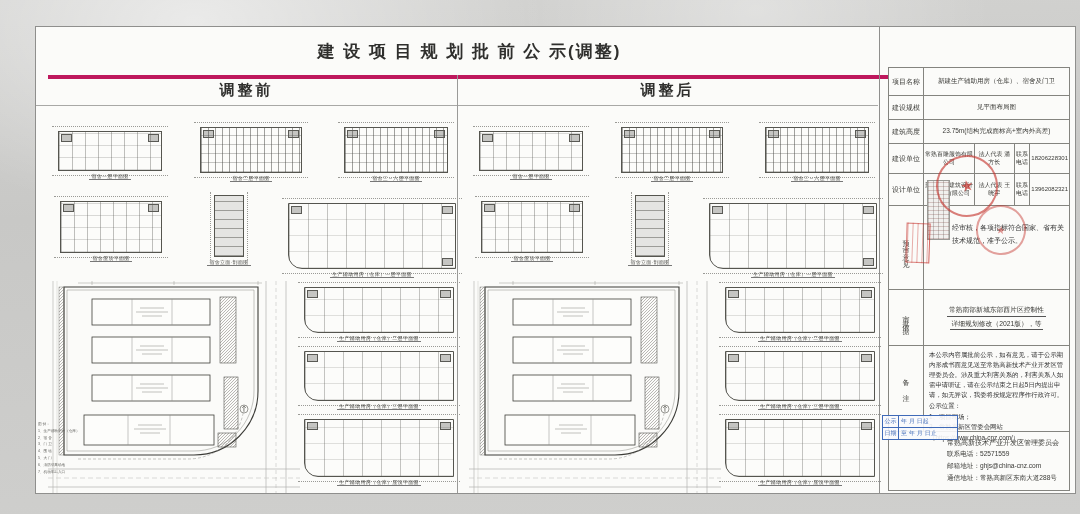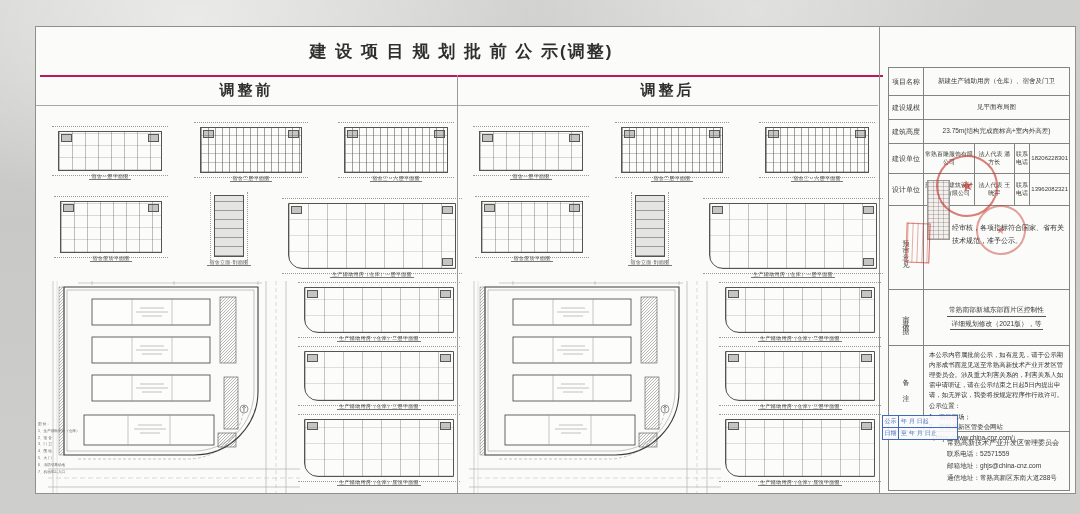--- a/index.html
+++ b/index.html
@@ -7,22 +7,22 @@
     width:1080px;height:514px;position:relative;overflow:hidden;
     background:
       radial-gradient(ellipse at 18% 4%, rgba(255,255,255,.55), rgba(255,255,255,0) 28%),
       radial-gradient(ellipse at 70% 2%, rgba(255,255,255,.35), rgba(255,255,255,0) 22%),
       linear-gradient(178deg,#d2d2d0 0%,#c8c8c6 40%,#cfcfcd 100%);
     font-family:"Liberation Sans","DejaVu Sans",sans-serif;color:#333;
   }
   .doc{position:absolute;left:35px;top:26px;width:1041px;height:468px;
        background:#fbfbf9;border:1px solid #8f8f8d;box-sizing:border-box;}
   
-  .titlebar{position:absolute;left:4px;top:0;width:843px;height:48px;
-    border-bottom:2px solid #be185d;display:flex;align-items:center;justify-content:center;}
+  .titlebar{position:absolute;left:12px;top:0;width:843px;height:48px;
+    border-bottom:4px solid #be185d;display:flex;align-items:center;justify-content:center;}
   .titlebar span{font-size:17px;font-weight:bold;letter-spacing:2px;color:#2f2f2d;}
   .hdr{position:absolute;top:48px;height:30px;width:421px;display:flex;align-items:center;justify-content:center;border-bottom:1px solid #a8a8a6;}
   .hdr span{font-size:15px;font-weight:bold;letter-spacing:3px;color:#2f2f2d;}
   .hdr-before{left:0;} .hdr-after{left:421px;}
   .vdiv{position:absolute;left:421px;top:48px;bottom:0;width:1px;background:#9a9a98;}
   .sidebar-div{position:absolute;left:843px;top:0;bottom:0;width:1px;background:#8f8f8d;}
   
   .panel{position:absolute;top:78px;width:421px;height:390px;}
   .plan{position:absolute;}
   .pb{position:absolute;inset:0;border:1px solid #55554f;box-sizing:border-box;background-color:#fcfcfa;

